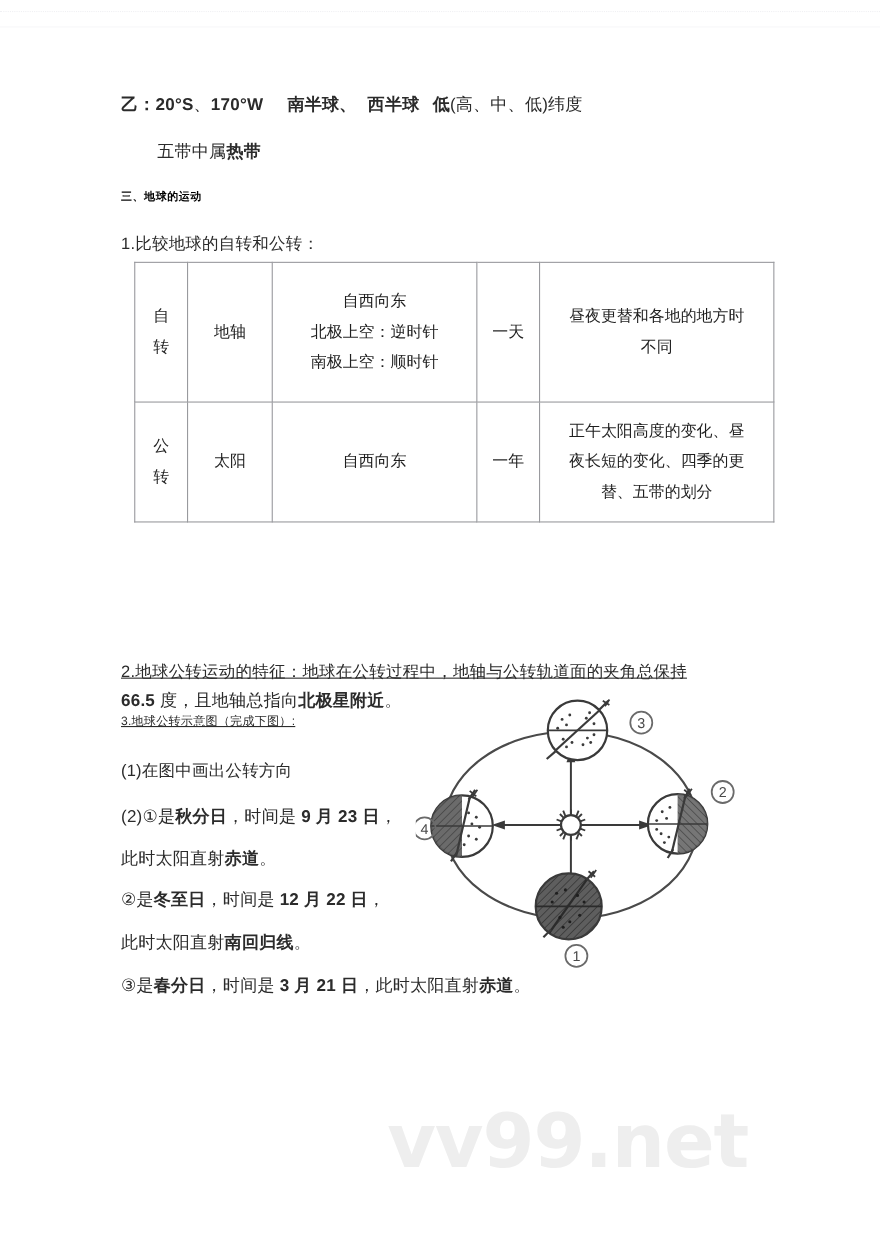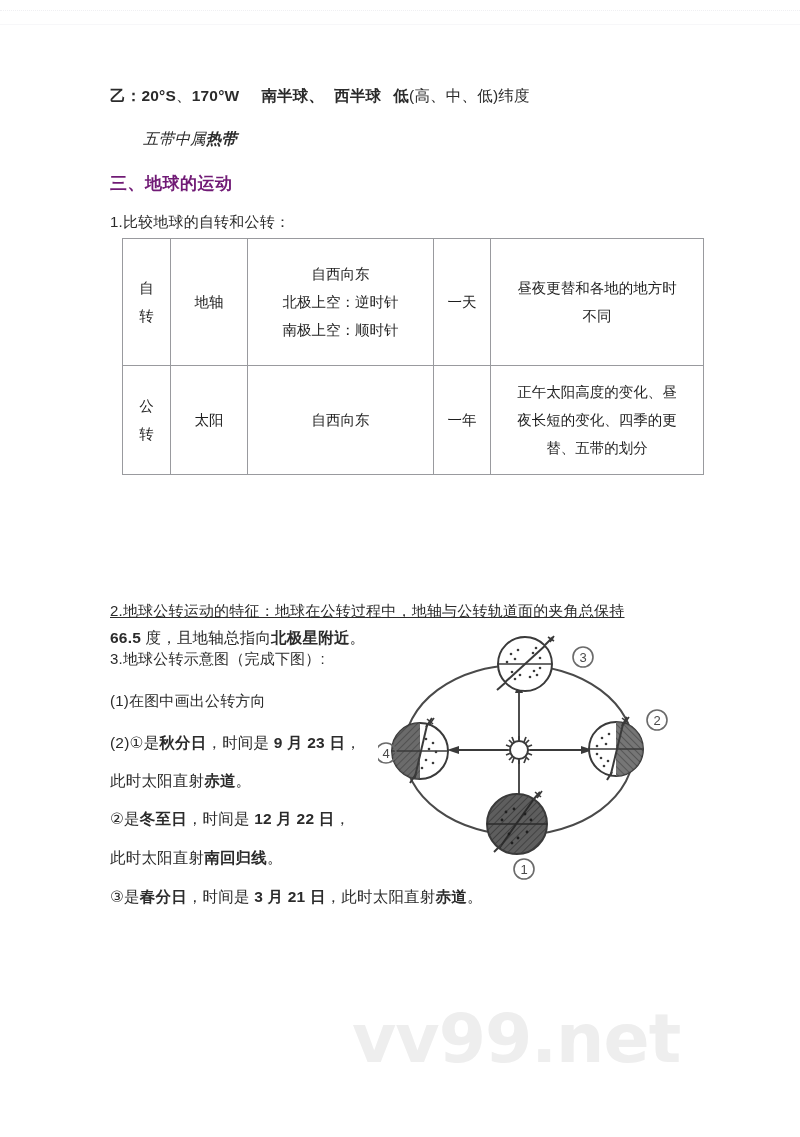--- a/index.html
+++ b/index.html
@@ -49,22 +49,22 @@
     font-size: 15.5px;
     line-height: 1.2;
     white-space: nowrap;
     letter-spacing: 0.2px;
   }
   .b { font-weight: bold; }
   .sans { font-family: "Liberation Sans", "DejaVu Sans", sans-serif; }
 
   .heading-blue {
     position: absolute;
-    color: #701a75;
-    font-size: 17px;
+    color: #000000;
+    font-size: 10px;
     font-weight: bold;
     font-family: "Liberation Sans", "DejaVu Sans", sans-serif;
     white-space: nowrap;
     letter-spacing: 0.5px;
   }
 
   
   .cmp-table {
     position: absolute;
     left: 122px;
@@ -123,21 +123,21 @@
 
   <div class="page-top-rule"></div>
   <div class="page-top-rule2"></div>
 
   <div class="content">
 
     <div class="line" style="left:110px; top:87px;">
       <span class="b">乙：</span><span class="b sans">20°S</span><span>、</span><span class="b sans">170°W</span><span style="display:inline-block;width:22px;"></span><span class="b sans">南半球、</span><span style="display:inline-block;width:10px;"></span><span class="b sans">西半球</span><span style="display:inline-block;width:12px;"></span><span class="b sans">低</span><span class="sans">(高、中、低)纬度</span>
     </div>
 
-    <div class="line" style="left:143px; top:130px;font-style:italic;">
+    <div class="line" style="left:143px; top:130px;">
       <span class="sans">五带中属</span><span class="b sans">热带</span>
     </div>
 
     <div class="heading-blue" style="left:110px; top:172px;">三、地球的运动</div>
 
     <div class="line sans" style="left:110px; top:213px; font-size:15px;">1.比较地球的自转和公转：</div>
 
     <table class="cmp-table">
       <tbody>
 
@@ -174,21 +174,21 @@
           </td>
         </tr>
       </tbody>
     </table>
 
     <div class="line sans" style="left:110px; top:602px; font-size:15px;text-decoration:underline;">2.地球公转运动的特征：地球在公转过程中，地轴与公转轨道面的夹角总保持</div>
     <div class="line" style="left:110px; top:609px;margin-top:20px;">
       <span class="b sans">66.5</span><span class="sans"> 度，且地轴总指向</span><span class="b sans">北极星附近</span><span class="sans">。</span>
     </div>
 
-    <div class="line sans" style="left:110px; top:650px; font-size:15px;">3.地球公转示意图（完成下图）:</div>
+    <div class="line sans" style="left:110px; top:650px; font-size:11px;text-decoration:underline;">3.地球公转示意图（完成下图）:</div>
 
     <div class="line sans" style="left:110px; top:692px; font-size:15px;">(1)在图中画出公转方向</div>
 
     <div class="line" style="left:110px; top:734px;">
       <span class="sans">(2)①是</span><span class="b sans">秋分日</span><span class="sans">，时间是 </span><span class="b sans">9 月 23 日</span><span class="sans">，</span>
     </div>
     <div class="line" style="left:110px; top:772px;">
       <span class="sans">此时太阳直射</span><span class="b sans">赤道</span><span class="sans">。</span>
     </div>
 

